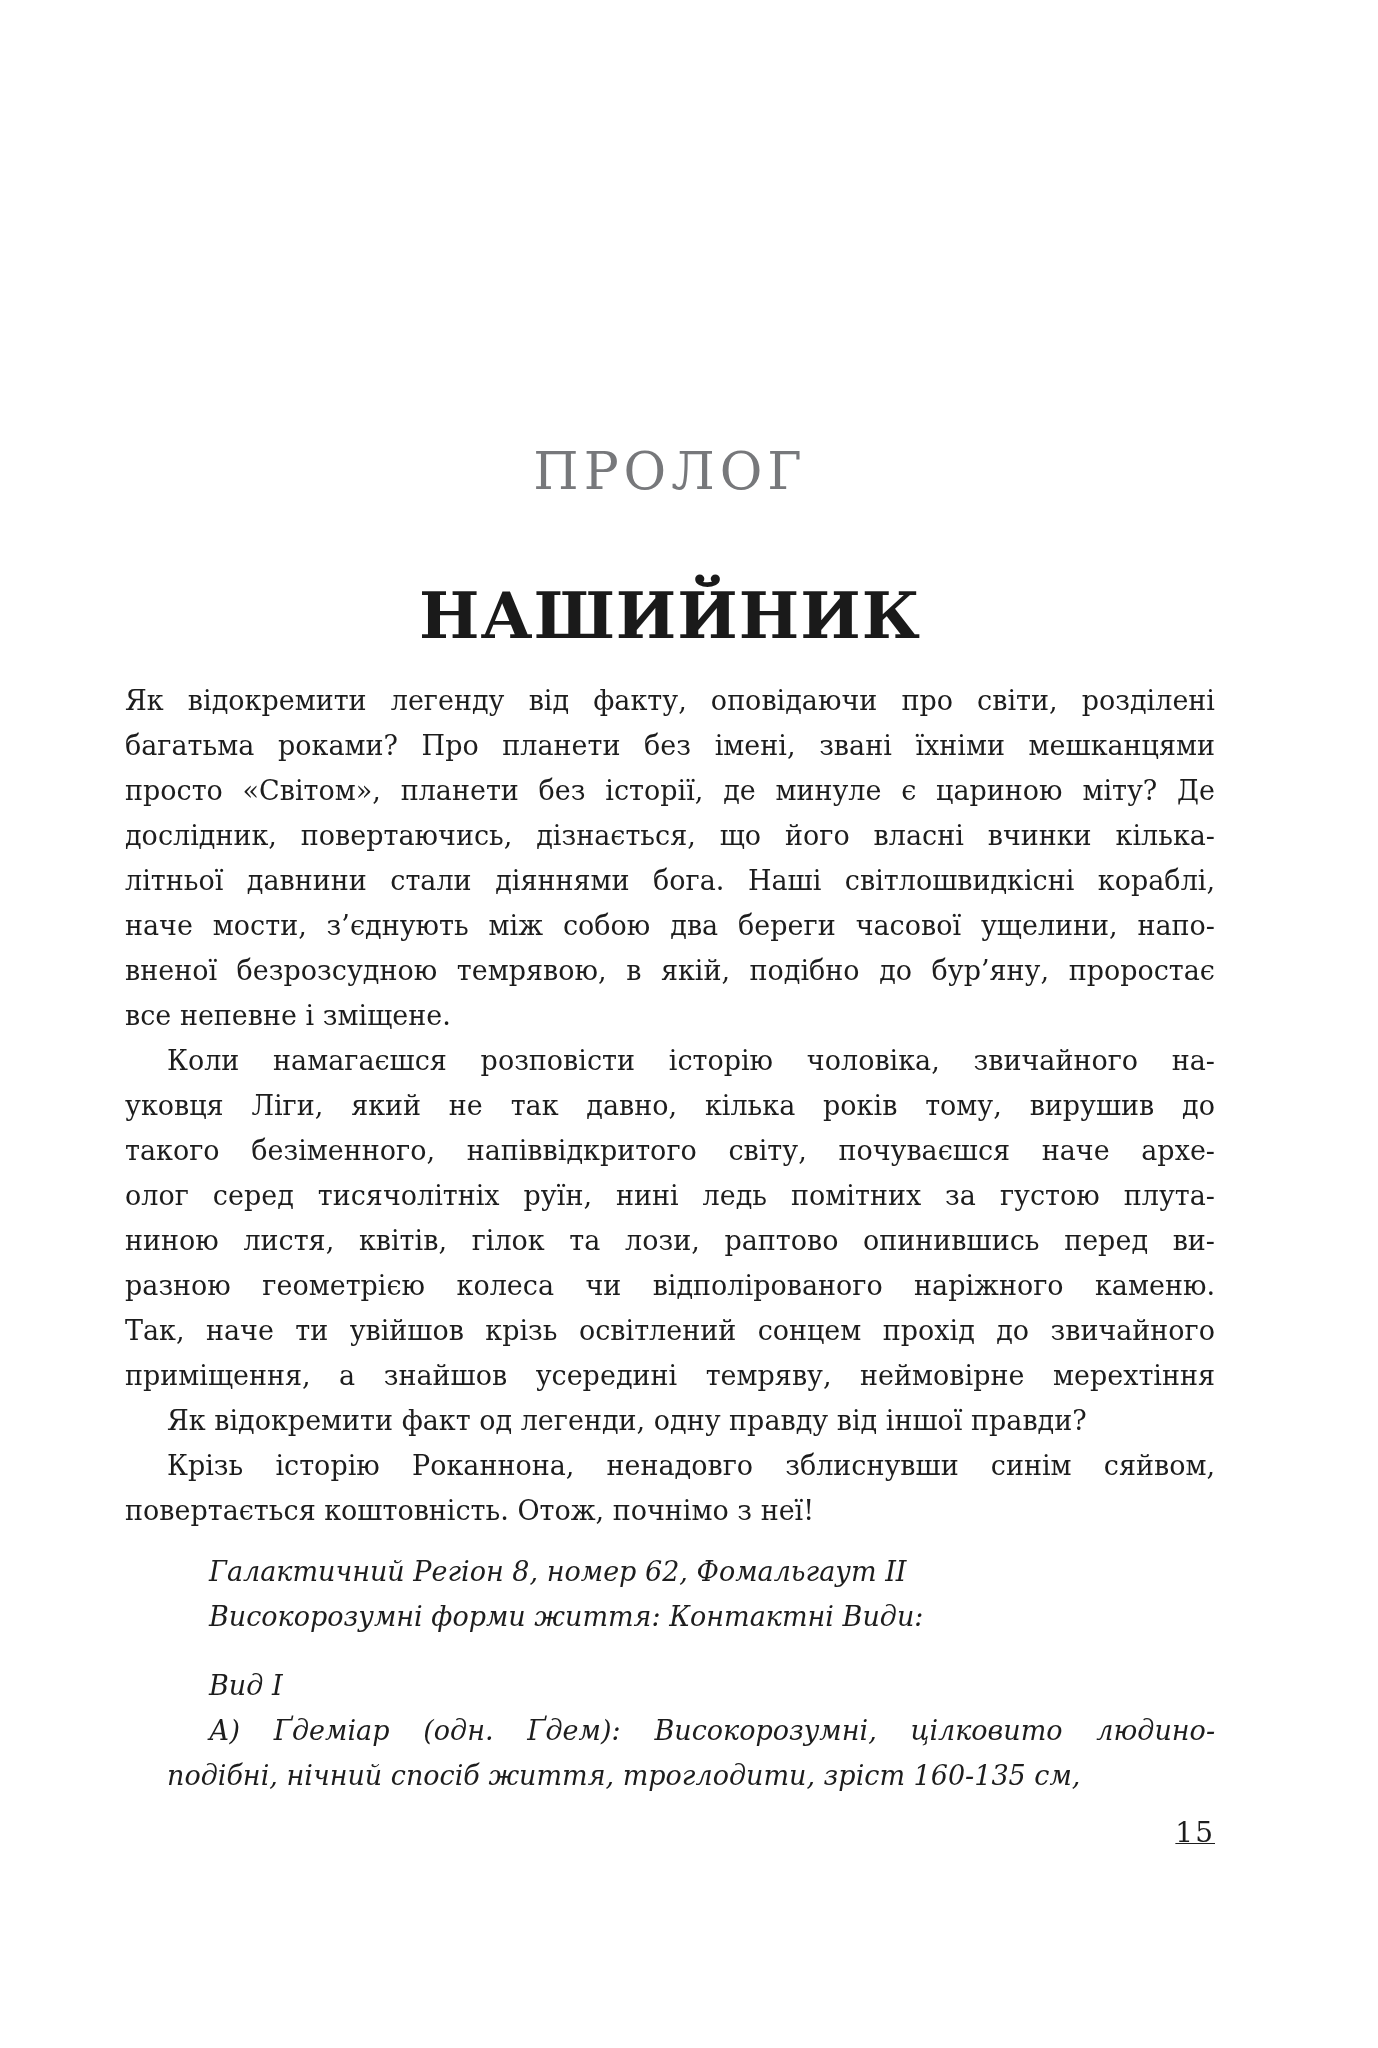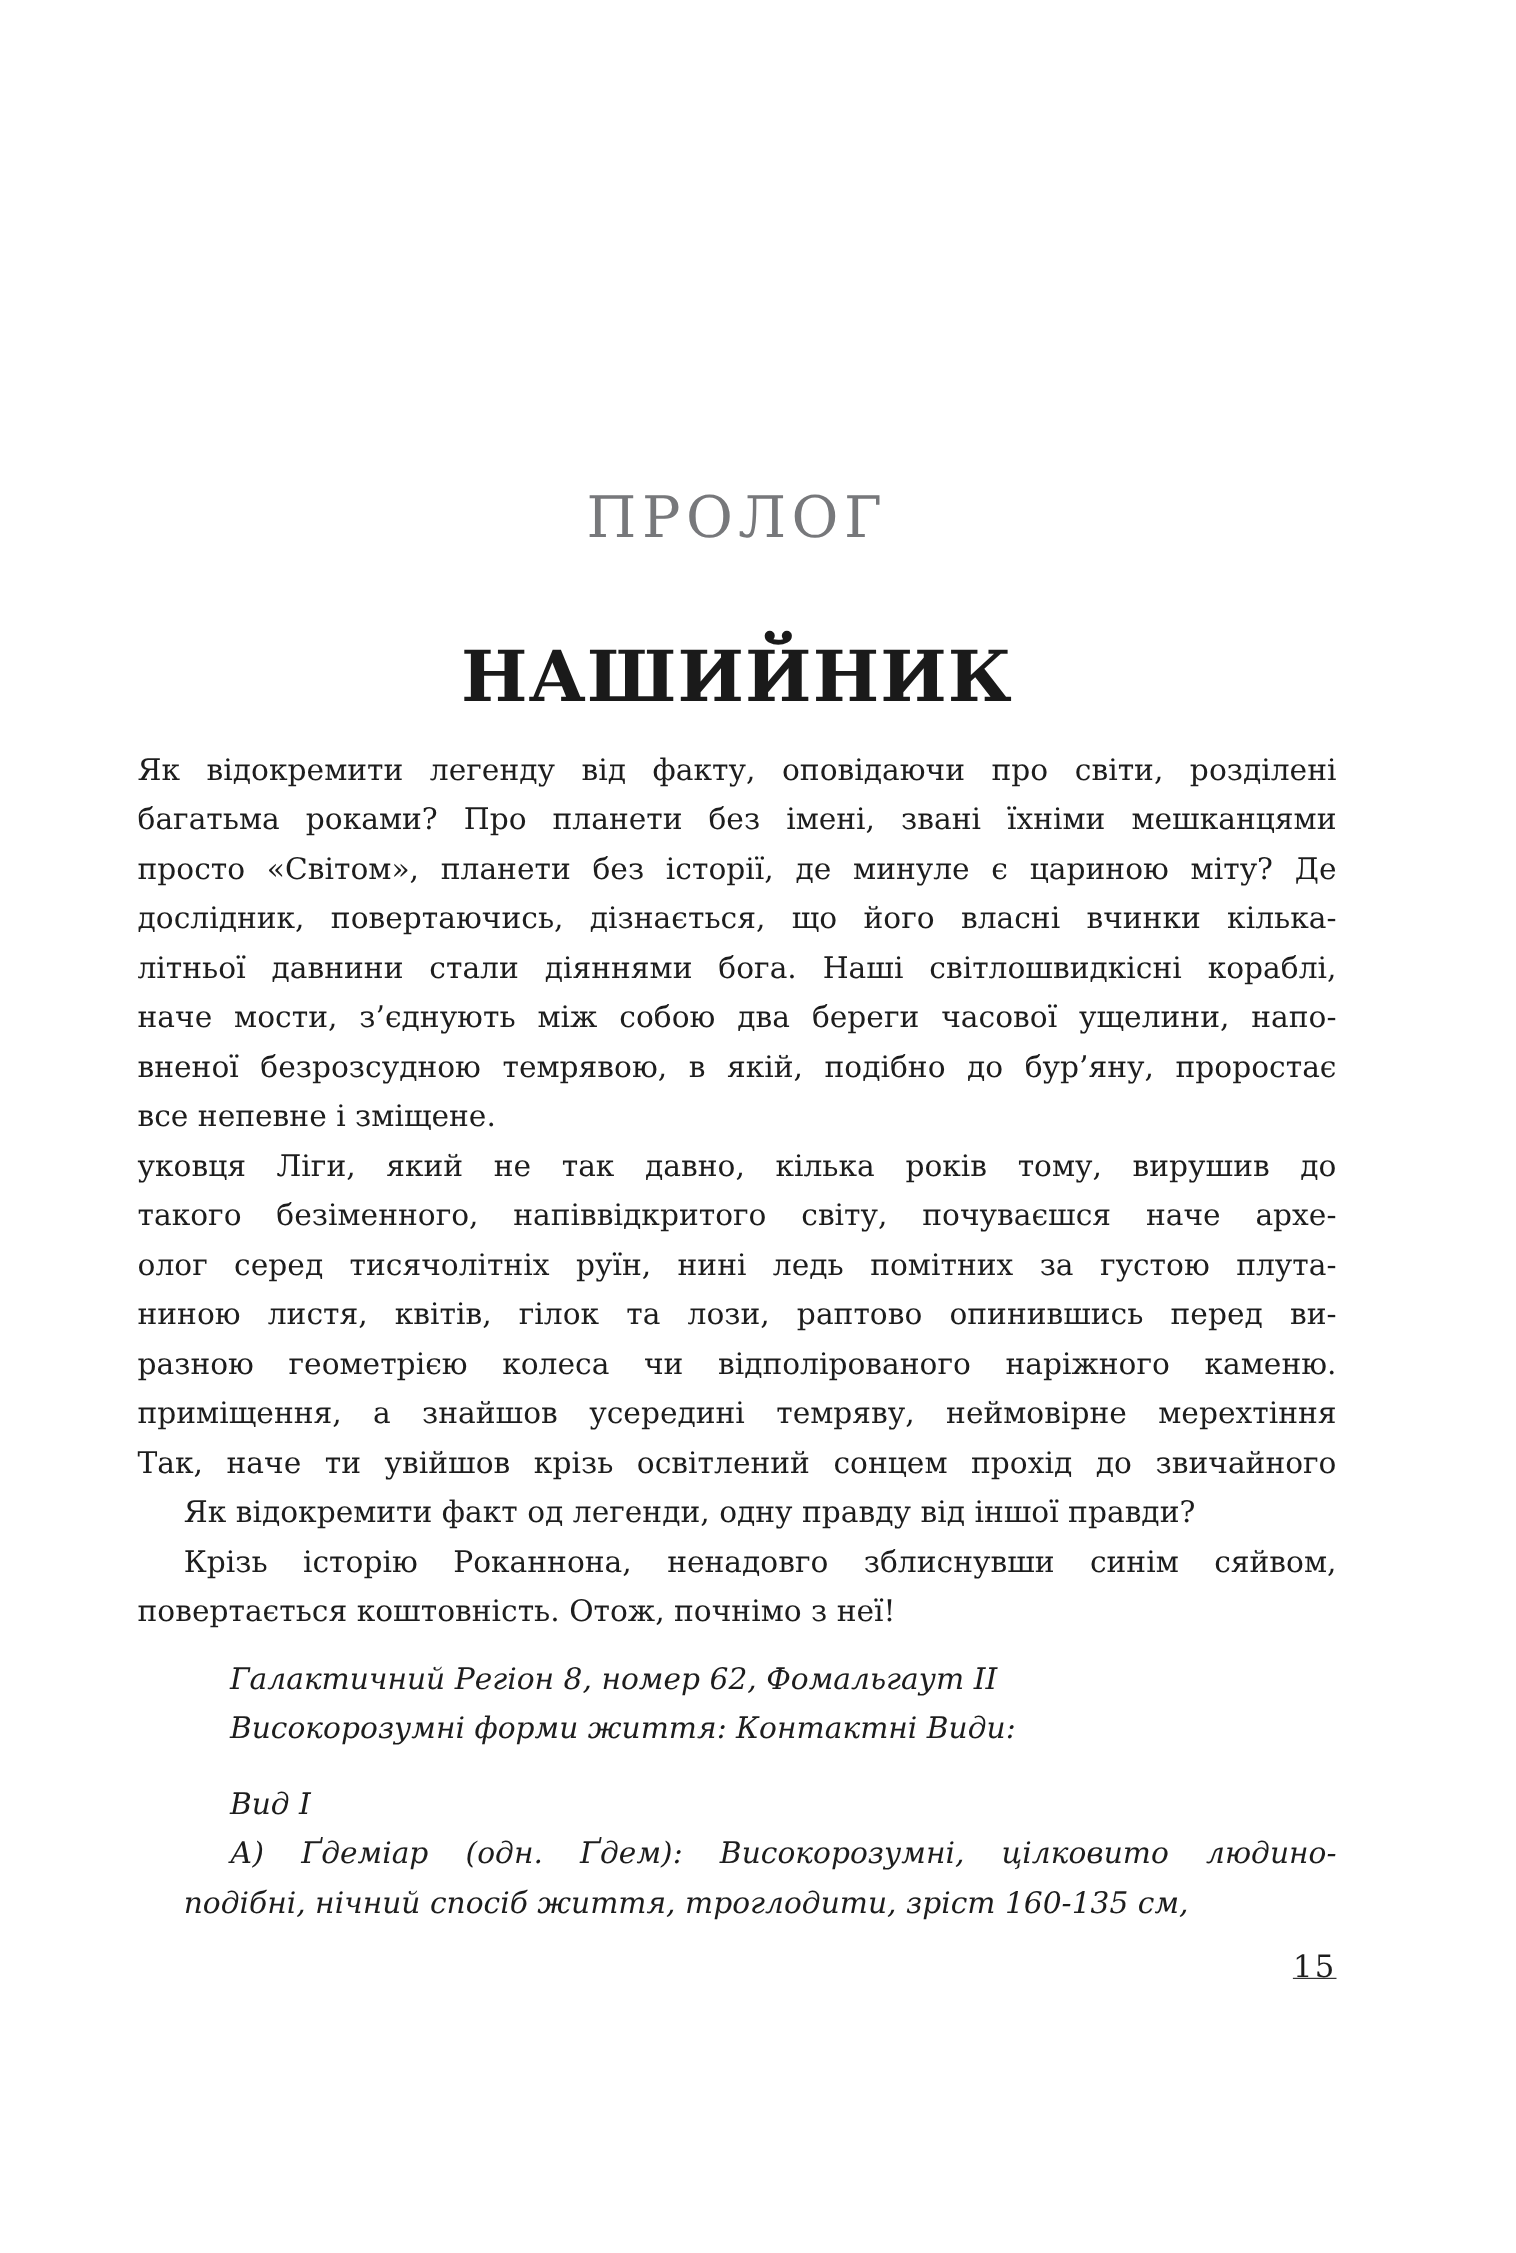--- a/index.html
+++ b/index.html
@@ -95,27 +95,28 @@
           <div class="line">Як відокремити легенду від факту, оповідаючи про світи, розділені</div>
           <div class="line">багатьма роками? Про планети без імені, звані їхніми мешканцями</div>
           <div class="line">просто «Світом», планети без історії, де минуле є цариною міту? Де</div>
           <div class="line">дослідник, повертаючись, дізнається, що його власні вчинки кілька-</div>
           <div class="line">літньої давнини стали діяннями бога. Наші світлошвидкісні кораблі,</div>
           <div class="line">наче мости, з’єднують між собою два береги часової ущелини, напо-</div>
           <div class="line">вненої безрозсудною темрявою, в якій, подібно до бур’яну, проростає</div>
           <div class="line end">все непевне і зміщене.</div>
         </div>
       <div class="para">
+          <div class="line indent">Коли намагаєшся розповісти історію чоловіка, звичайного на-</div>
           <div class="line">уковця Ліги, який не так давно, кілька років тому, вирушив до</div>
           <div class="line">такого безіменного, напіввідкритого світу, почуваєшся наче архе-</div>
           <div class="line">олог серед тисячолітніх руїн, нині ледь помітних за густою плута-</div>
           <div class="line">ниною листя, квітів, гілок та лози, раптово опинившись перед ви-</div>
           <div class="line">разною геометрією колеса чи відполірованого наріжного каменю.</div>
+          <div class="line">Так, наче ти увійшов крізь освітлений сонцем прохід до звичайного</div>
           <div class="line">приміщення, а знайшов усередині темряву, неймовірне мерехтіння</div>
-          <div class="line">Так, наче ти увійшов крізь освітлений сонцем прохід до звичайного</div>
         </div>
       <div class="para">
           <div class="line indent end">Як відокремити факт од легенди, одну правду від іншої правди?</div>
         </div>
       <div class="para">
           <div class="line indent">Крізь історію Роканнона, ненадовго зблиснувши синім сяйвом,</div>
           <div class="line end">повертається коштовність. Отож, почнімо з неї!</div>
         </div>
     </section>
 

